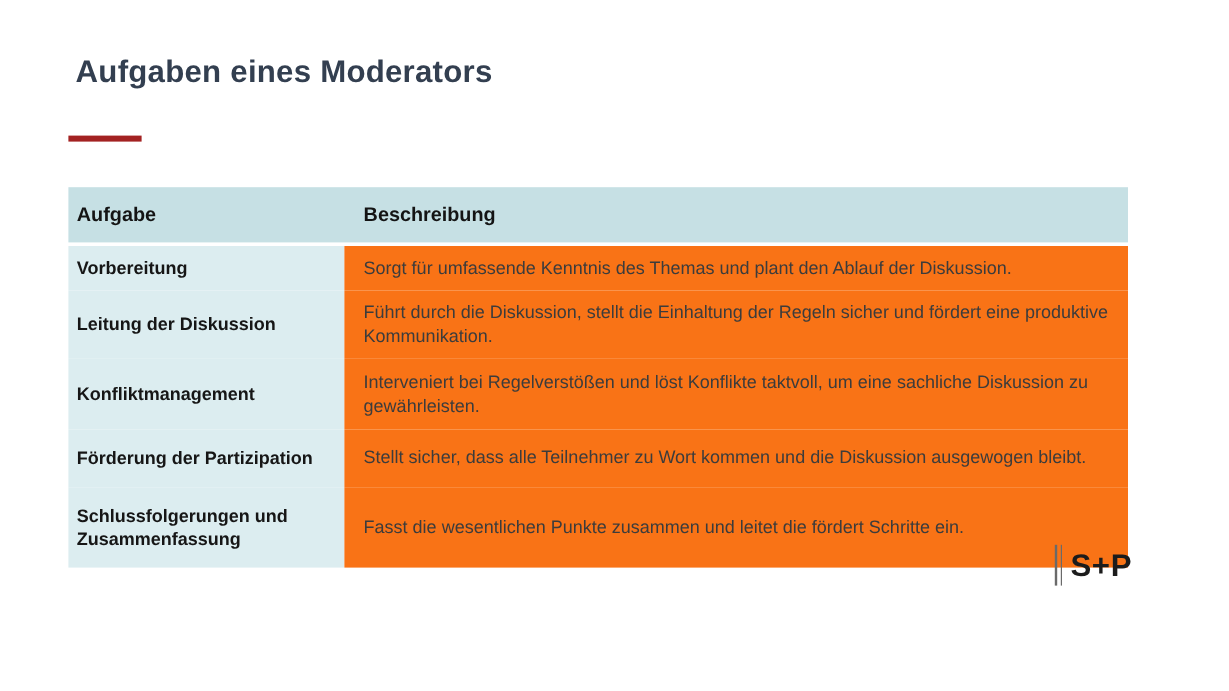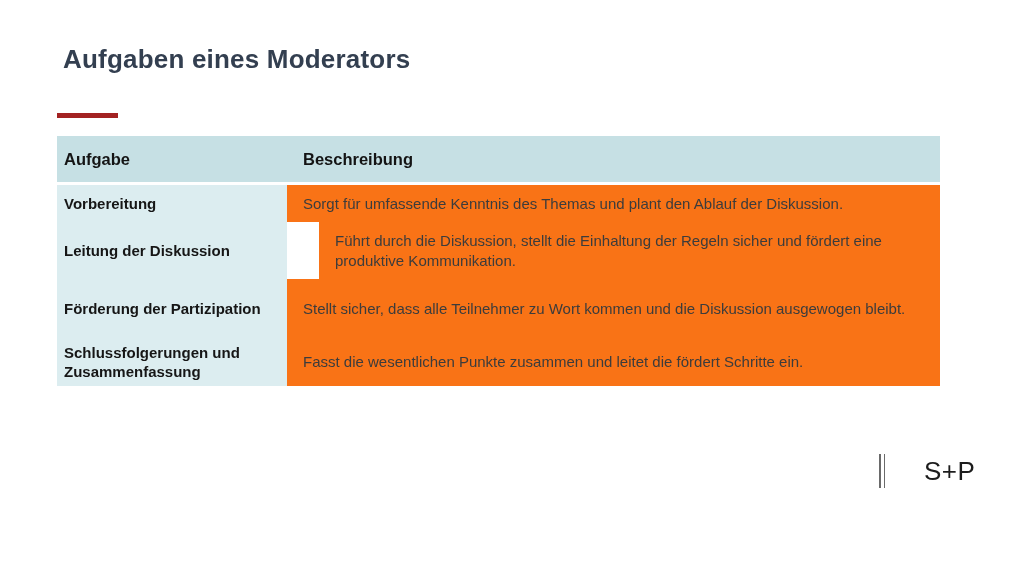--- a/index.html
+++ b/index.html
@@ -28,21 +28,21 @@
     left: 57px;
     top: 113px;
     width: 61px;
     height: 5px;
     background: #A32222;
   }
 
   .task-table {
     position: absolute;
     left: 57px;
-    top: 136px;
+    top: 156px;
     width: 883px;
     font-size: 15px;
   }
 
   .thead {
     display: flex;
     background: #C6E0E4;
     height: 46px;
     align-items: center;
   }
@@ -67,21 +67,21 @@
     line-height: 19px;
   }
   .tr .col-desc {
     background: #f97316;
     color: #3C3C3C;
     display: flex;
     align-items: center;
     line-height: 20px;
   }
   .tr:nth-child(1) { min-height: 37px; justify-content: center; }
-  .tr:nth-child(2) { min-height: 57px; gap: 32px; }
+  .tr:nth-child(2) { min-height: 57px; }
   .tr:nth-child(3) { min-height: 59px; }
   .tr:nth-child(4) { min-height: 48px; }
   .tr:nth-child(5) { min-height: 67px; }
 
   .logo {
     position: absolute;
     left: 879px;
     top: 454px;
     display: flex;
     align-items: center;
@@ -95,23 +95,22 @@
   .logo-bars i {
     display: block;
     width: 1.5px;
     height: 34px;
     background: #6a6a6a;
     margin-right: 3px;
   }
   .logo-text {
     font-size: 26px;
     color: #1c1c1c;
-    font-weight: normal;
+    font-weight: bold;
     letter-spacing: 0.5px;
-    margin-left: 32px;
   }
 </style>
 </head>
 <body>
 
 <div class="slide">
 
   <h1 class="title">Aufgaben eines Moderators</h1>
 
   <div class="accent-line"></div>
@@ -124,20 +123,24 @@
     <div class="tbody">
       <div class="tr">
         <div class="col-task">Vorbereitung</div>
         <div class="col-desc">Sorgt für umfassende Kenntnis des Themas und plant den Ablauf der Diskussion.</div>
       </div>
       <div class="tr">
         <div class="col-task">Leitung der Diskussion</div>
         <div class="col-desc">Führt durch die Diskussion, stellt die Einhaltung der Regeln sicher und fördert eine produktive Kommunikation.</div>
       </div>
       <div class="tr">
+        <div class="col-task">Konfliktmanagement</div>
+        <div class="col-desc">Interveniert bei Regelverstößen und löst Konflikte taktvoll, um eine sachliche Diskussion zu gewährleisten.</div>
+      </div>
+      <div class="tr">
         <div class="col-task">Förderung der Partizipation</div>
         <div class="col-desc">Stellt sicher, dass alle Teilnehmer zu Wort kommen und die Diskussion ausgewogen bleibt.</div>
       </div>
       <div class="tr">
         <div class="col-task">Schlussfolgerungen und Zusammenfassung</div>
         <div class="col-desc">Fasst die wesentlichen Punkte zusammen und leitet die fördert Schritte ein.</div>
       </div>
     </div>
   </div>
 

